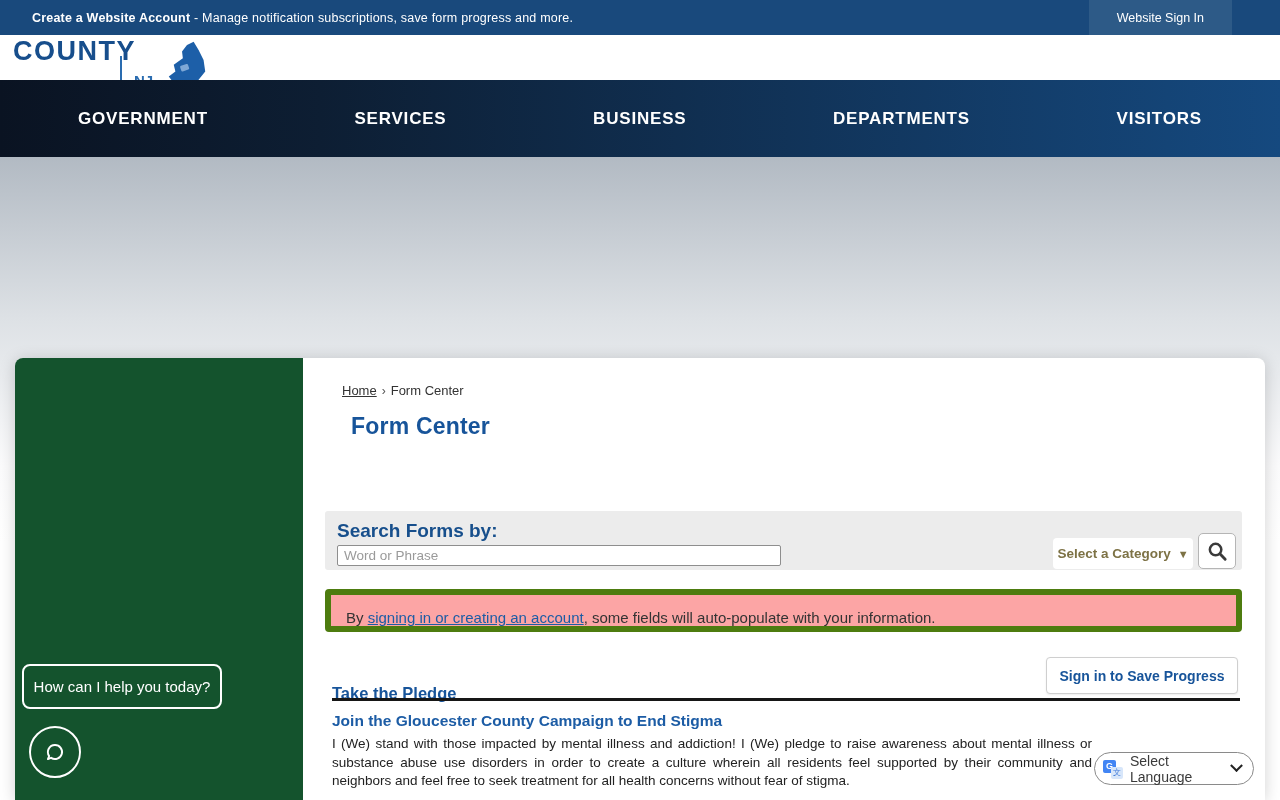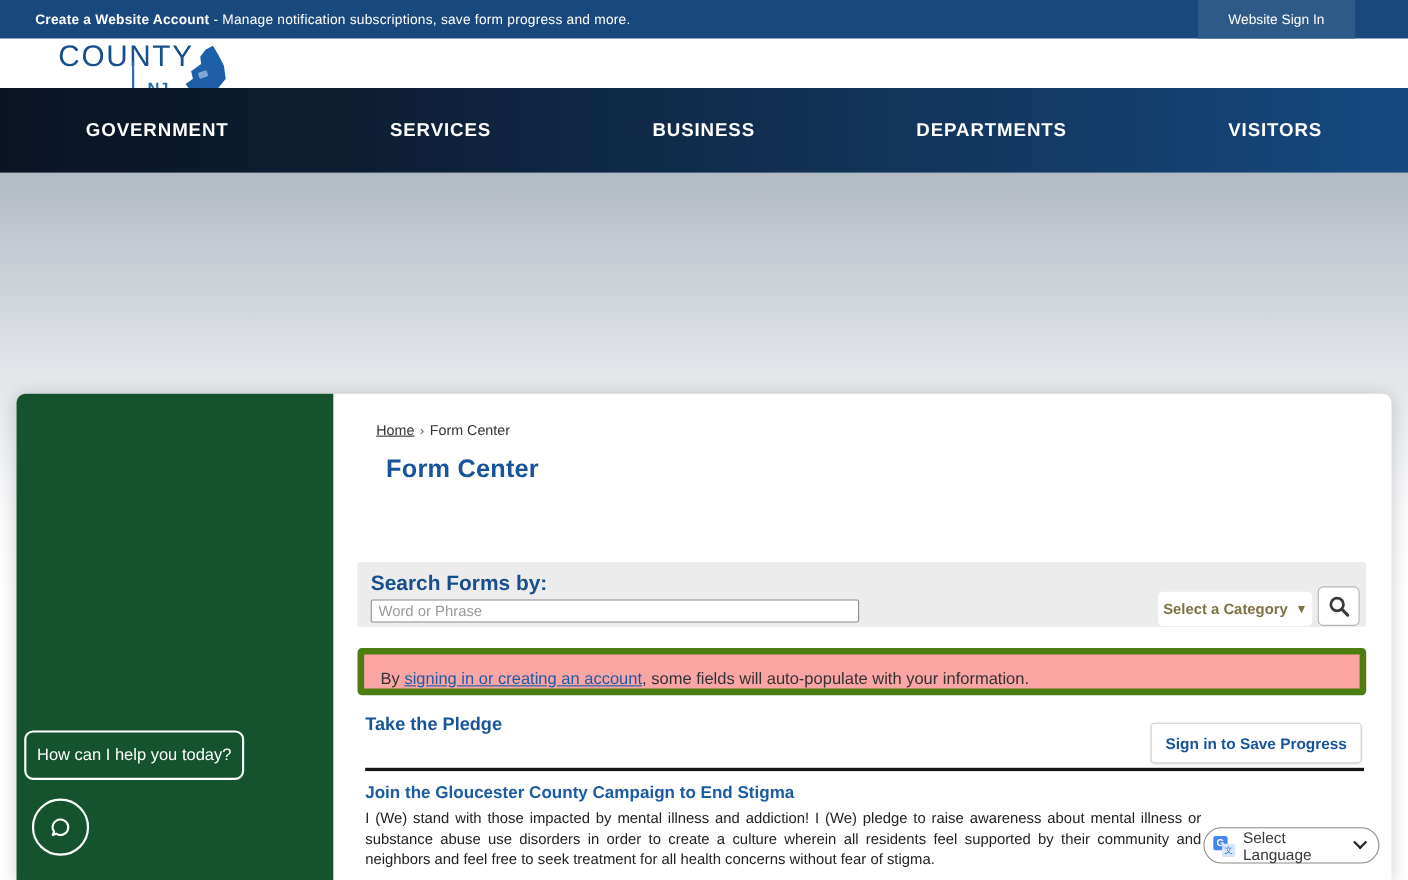--- a/index.html
+++ b/index.html
@@ -13,21 +13,21 @@
   .alert-text b { font-weight:bold; }
   .signin-top-btn { position:absolute; right:48px; top:0; height:35px;
                     background:#2D5A87; color:#fff; font-size:12.5px;
                     display:flex; align-items:center; padding:0 28px; cursor:pointer; }
 
   
   .logo-box { position:absolute; left:0; top:0; width:250px; height:80px;
               background:#fff; z-index:20; overflow:hidden; }
   .logo-inner { position:absolute; left:13px; top:11px; }
   .logo-line1 { font-size:24px; font-weight:bold; color:#174E8C; letter-spacing:2.5px; line-height:26px; }
-  .logo-line2 { font-size:27px; font-weight:normal; color:#174E8C; letter-spacing:1.5px; line-height:28px;margin-left:40px; }
+  .logo-line2 { font-size:27px; font-weight:bold; color:#174E8C; letter-spacing:1.5px; line-height:28px; }
   .logo-right { position:absolute; left:120px; top:40px; display:flex; align-items:center; }
   .logo-divider { width:2px; height:26px; background:#2A6CB0; margin-right:12px; }
   .logo-nj { color:#2A6CB0; font-size:15px; font-weight:bold; margin-right:8px;margin-top:23px; }
   .nj-shape { width:52px; height:58px; }
 
   
   .nav-bar { position:absolute; left:0; top:80px; width:1280px; height:77px;
              background:linear-gradient(90deg,#0A1322 0%, #0D1E33 25%, #15497F 100%);
              display:flex; align-items:center; justify-content:space-between;
              padding:0 78px; z-index:10; }
@@ -87,21 +87,21 @@
                  background:#fff; border:1px solid #B5B5B5; border-radius:5px;
                  cursor:pointer; display:flex; align-items:center; justify-content:center; }
 
   
   .notice { position:absolute; left:22px; top:231px; width:917px; height:43px;
             background:#fca5a5; border:6px solid #4d7c0f; border-radius:4px;
             display:flex; align-items:flex-end; padding-left:15px; font-size:15px; color:#333; }
   .notice a { color:#1C5CA5; text-decoration:underline; cursor:pointer; }
 
   
-  .pledge-title { position:absolute; left:29px; top:292px; font-size:16.5px;
+  .pledge-title { position:absolute; left:29px; top:326px; font-size:16.5px;
                   font-weight:bold; color:#17549A; }
   .save-btn { position:absolute; left:743px; top:299px; width:192px; height:37px;
               background:#fff; border:1px solid #CFCFCF; border-radius:4px;
               box-shadow:0 1px 2px rgba(0,0,0,.08);
               font-size:14px; font-weight:bold; color:#17549A; cursor:pointer;
               font-family:"Liberation Sans", sans-serif; }
   .rule { position:absolute; left:29px; top:340px; width:908px; height:3px; background:#161616; }
   .item-title { position:absolute; left:29px; top:354px; font-size:15.5px;
                 font-weight:bold; color:#1C5CA5; cursor:pointer; }
   .item-body { position:absolute; left:29px; top:377px; width:760px; font-size:13.5px;

